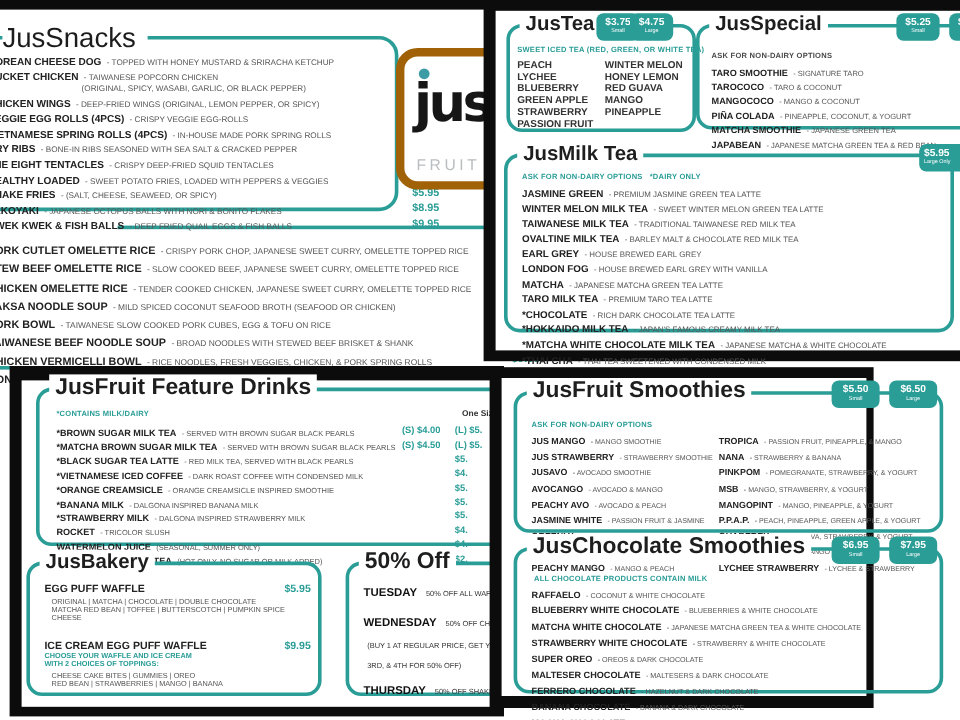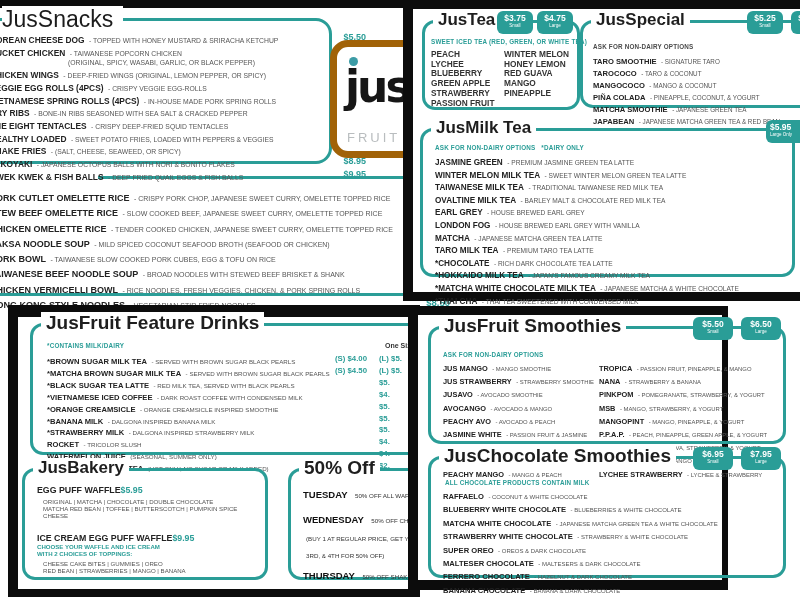--- a/index.html
+++ b/index.html
@@ -56,21 +56,21 @@
   #panel-tr{left:403px;top:0;width:397px;height:301px;background:#0c0c0c;z-index:3}
   #panel-tr .inner-white{left:10px;top:9px;right:0;bottom:9px}
   #panel-bl{left:8px;top:305px;width:412px;height:292px;background:#0c0c0c;z-index:4}
   #panel-bl .inner-white{left:10px;top:12px;right:0;bottom:8px}
   #panel-br{left:408px;top:306px;width:320px;height:284px;background:#0c0c0c;z-index:5}
   #panel-br .inner-white{left:10px;top:9px;right:6px;bottom:10px}
 
   
   #tea-box{left:19px;top:20px;width:158px;height:90px}
   #tea-box .b1{left:72px;top:-12px}
-  #tea-box .b2{left:112px;top:-12px}
+  #tea-box .b2{left:100px;top:-12px}
   #tea-box .subt{left:6px;top:15px}
   #tea-box .col{position:absolute;top:27px}
   #tea-box .c1{left:6px}#tea-box .c2{left:79px}
   .titem{font-size:8.3px;font-weight:600;color:#333;line-height:9.7px;white-space:nowrap}
 
   
   #special-box{left:177px;top:20px;width:233px;height:88px}
   #special-box .b1{left:164px;top:-12px}
   #special-box .b2{left:208px;top:-12px}
   #special-box .subt{left:10px;top:20px}
@@ -93,21 +93,21 @@
   #feature-items{position:absolute;left:14px;top:29px;width:420px}
   .ferow{position:relative;line-height:8.9px;white-space:nowrap}
   .ferow .nm{font-size:7.6px}.ferow .ds{font-size:6.2px}
   .ferow .ps,.ferow .pl{position:absolute;top:0;font-size:7.8px;font-weight:700;color:#2a9d97}
   .ferow .ps{left:250px;width:70px;text-align:right}
   .ferow .pl{left:332px}
 
   
   #bakery-box{left:14px;top:163px;width:246px;height:112px}
   #bakery-content{position:absolute;left:12px;top:14px;width:222px}
-  .bk-row{display:flex;justify-content:flex-start;font-size:8.8px;font-weight:700;color:#222}
+  .bk-row{display:flex;justify-content:space-between;font-size:8.8px;font-weight:700;color:#222}
   .bk-row .bprice{color:#2a9d97}
   .bk-opts{font-size:6.1px;color:#555;margin:3px 0 0 6px;line-height:7.2px}
   .bk-note{font-size:6.1px;color:#2a9d97;font-weight:700;line-height:7px}
   #bakery-item2{margin-top:13px}
 
   
   #promo-box{left:280px;top:163px;width:220px;height:112px}
   #promo-rows{position:absolute;left:12px;top:16px;width:200px}
   .prow{white-space:nowrap;line-height:11px}
   .prow .day{font-size:9.5px;font-weight:700;color:#111}
@@ -134,21 +134,21 @@
   #chocsm-box .subt{left:14px;top:20px}
   #chocsm-items{position:absolute;left:12px;top:30px}
   .crow{line-height:9.4px;white-space:nowrap}
   .crow .nm{font-size:7.6px}.crow .ds{font-size:6px}
 </style>
 </head>
 <body>
 
 <div id="topbar"></div>
 
-<section id="topleft" style="left:0;top:0;width:420px;height:365px;z-index:1">
+<section id="topleft" style="left:0;top:12px;width:420px;height:365px;z-index:1">
   <div class="tbox" id="snacks-box"></div>
   <h1 id="snacks-title">JusSnacks</h1>
   <div id="snacks-items">
 
       <div class="mrow srow">
         <span class="nm">KOREAN CHEESE DOG</span>
         <span class="ds">- TOPPED WITH HONEY MUSTARD &amp; SRIRACHA KETCHUP</span>
         <span class="pr">$5.50</span>
         
       </div>

